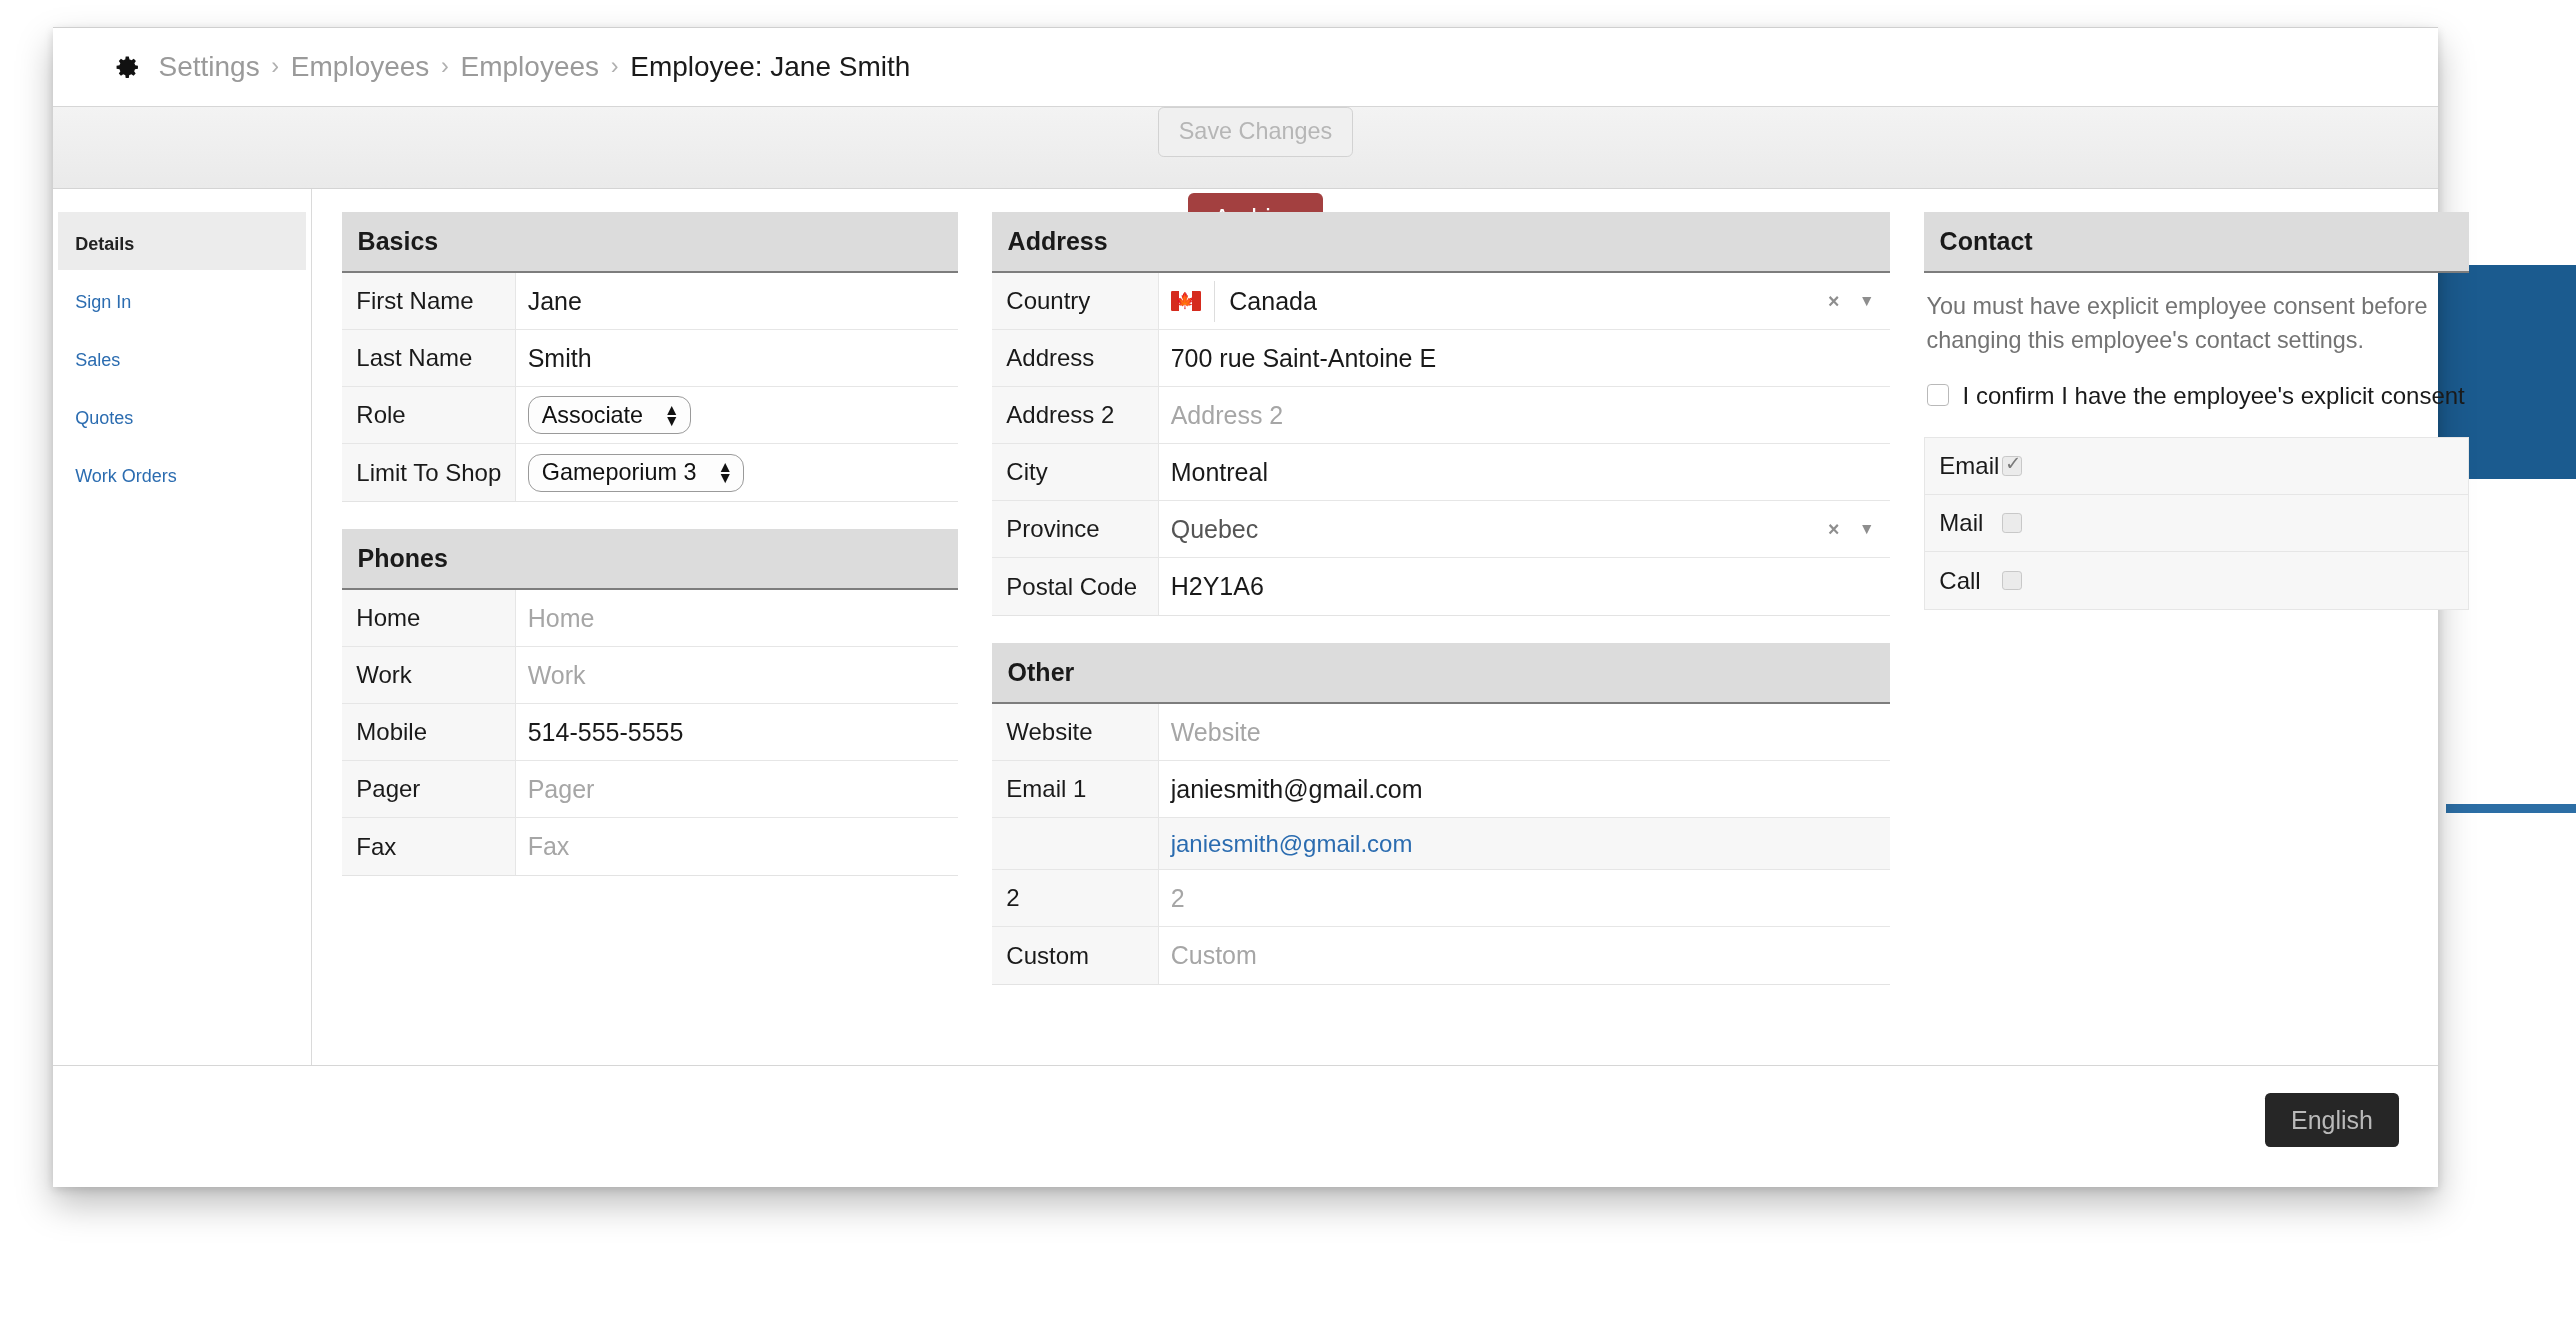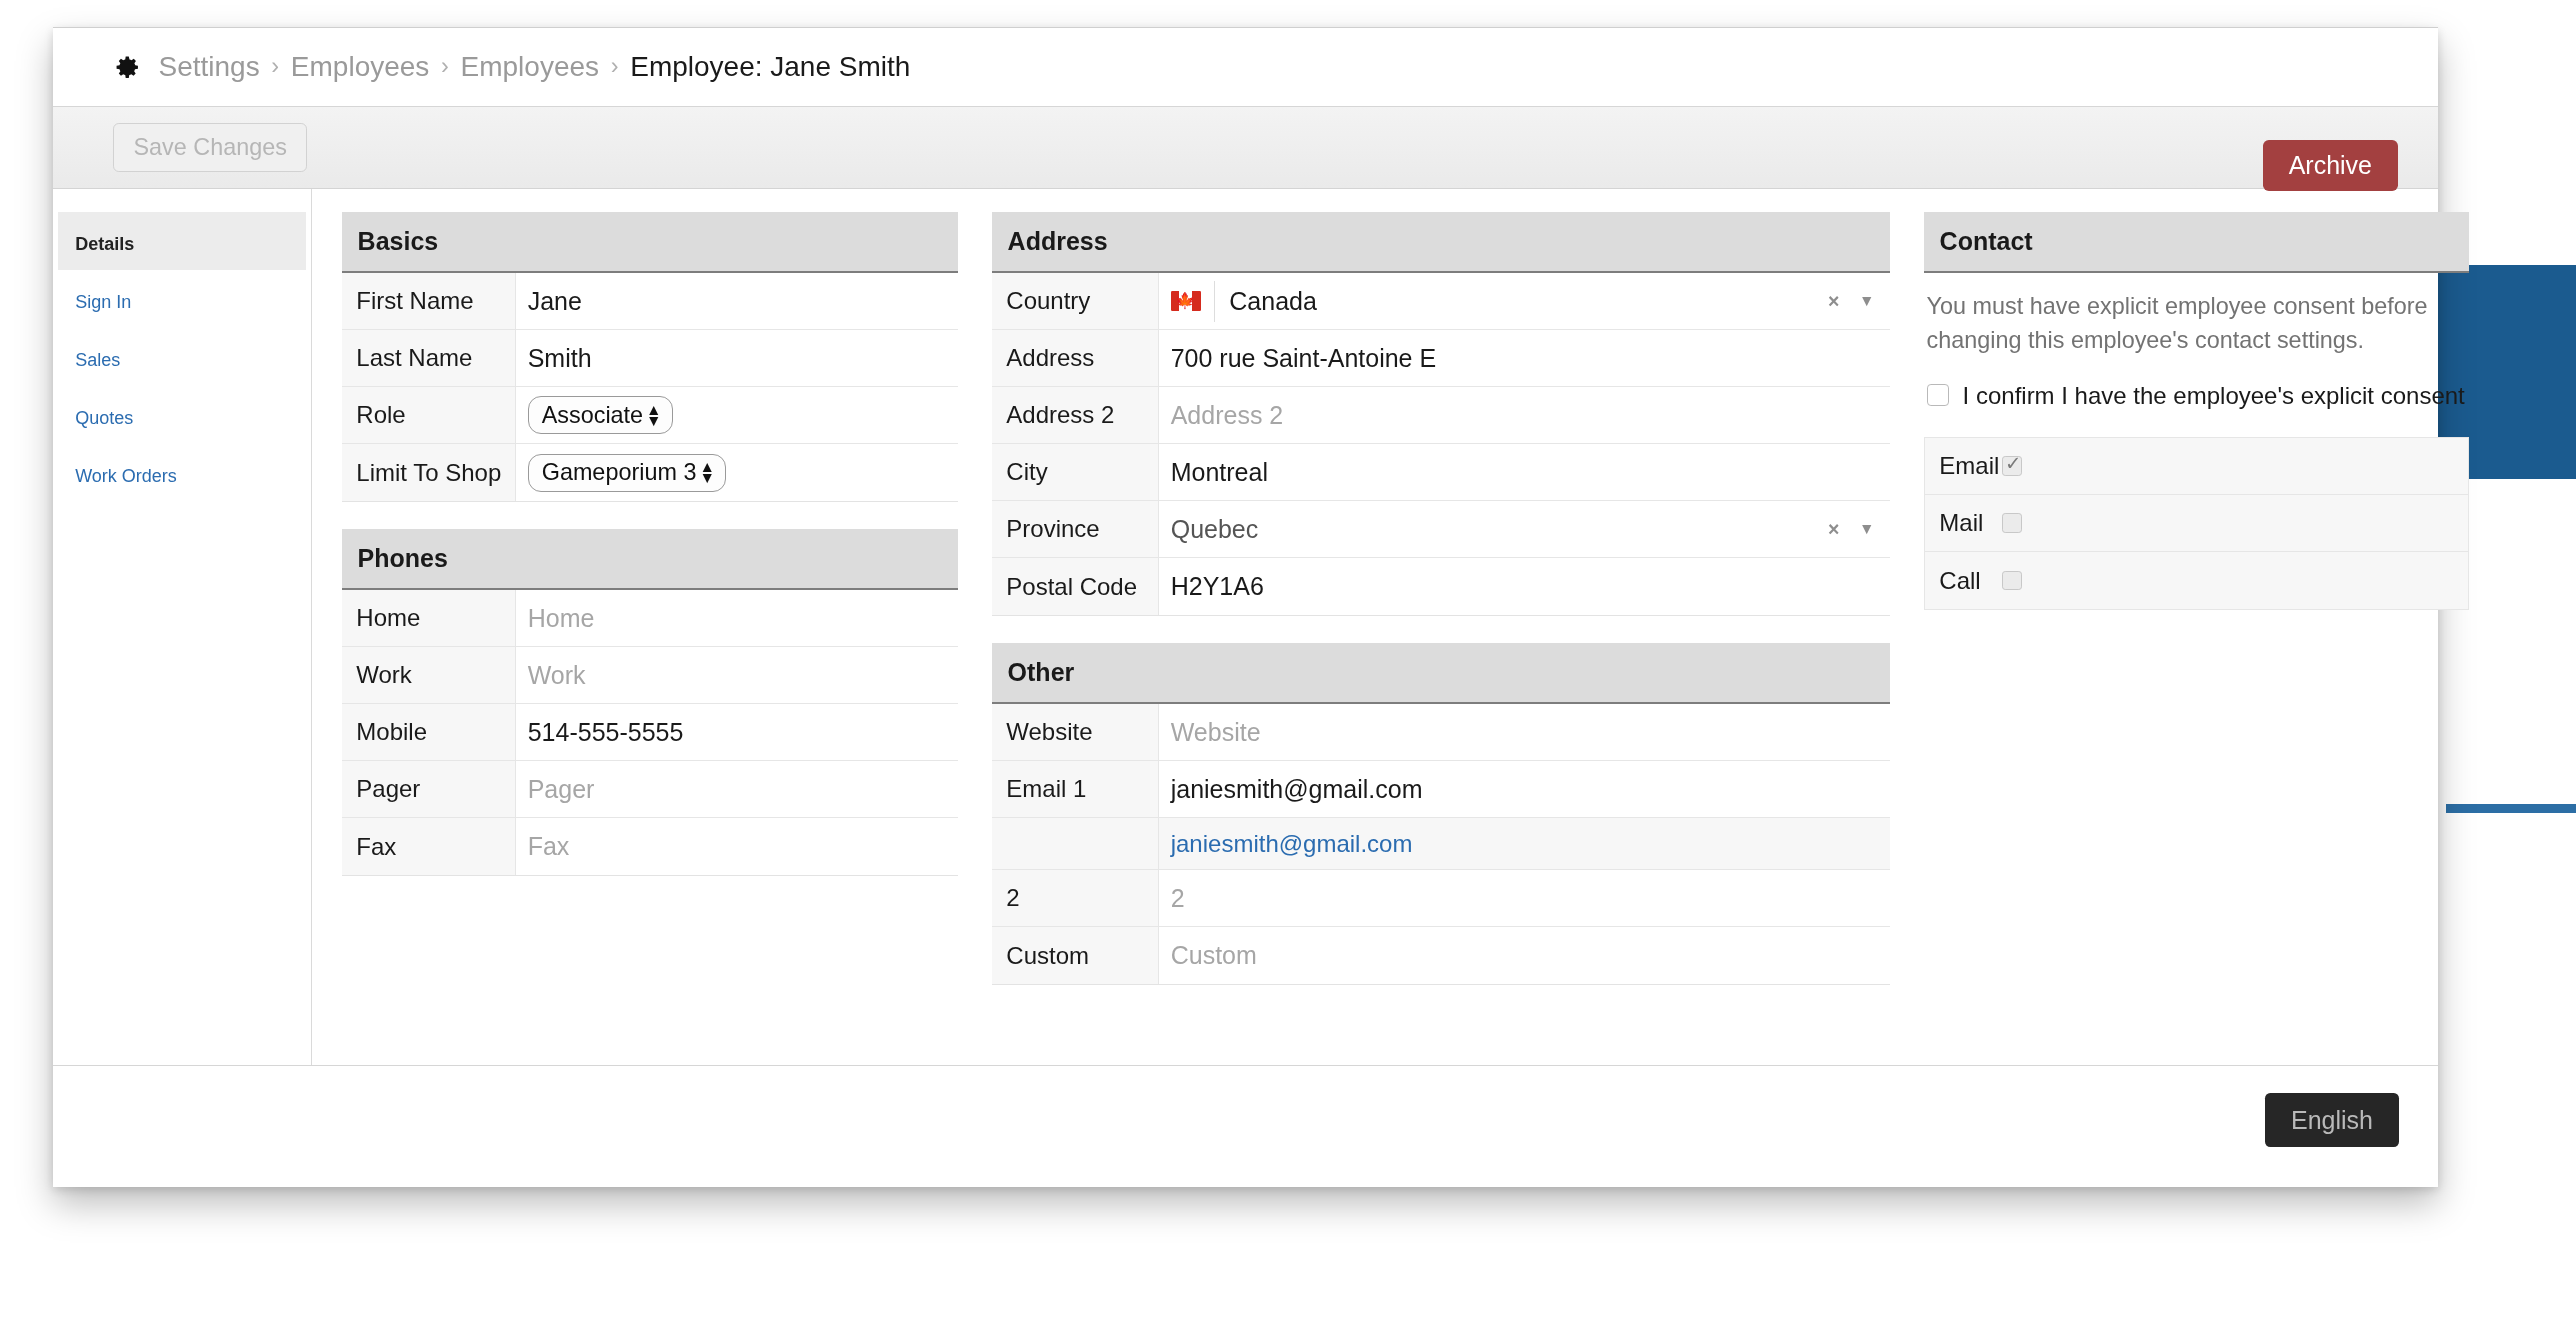--- a/index.html
+++ b/index.html
@@ -66,20 +66,21 @@
   }
 
   
   #toolbar {
     height: 82px;
     background: linear-gradient(#f3f3f3, #eaeaea);
     border-bottom: 0.6px solid #d4d4d4;
     display: flex;
     align-items: center;
     padding: 0 40px 0 60px;
+    flex-direction: column;
   }
   #save-changes-button {
     font-family: "Liberation Sans", sans-serif;
     font-size: 23.4px;
     color: #b6b6b6;
     background: #f0f0f0;
     border: 0.6px solid #d2d2d2;
     border-radius: 5.8px;
     padding: 10.4px 19.5px;
     cursor: default;
@@ -180,21 +181,21 @@
   .row-field.muted { color: #555555; }
 
   
   .col-basics  .row-label { width: 174px; }
   .col-address .row-label { width: 167px; }
 
   
   .mac-select {
     display: inline-flex;
     align-items: center;
-    gap: 3px;
+    gap: 21px;
     border: 1.3px solid #9a9a9a;
     border-radius: 13px;
     background: #fdfdfd;
     padding: 4.5px 10.4px 4.5px 13px;
     font-size: 23.4px;
     color: #111111;
     cursor: pointer;
     white-space: nowrap;
     justify-content: space-between;
   }

